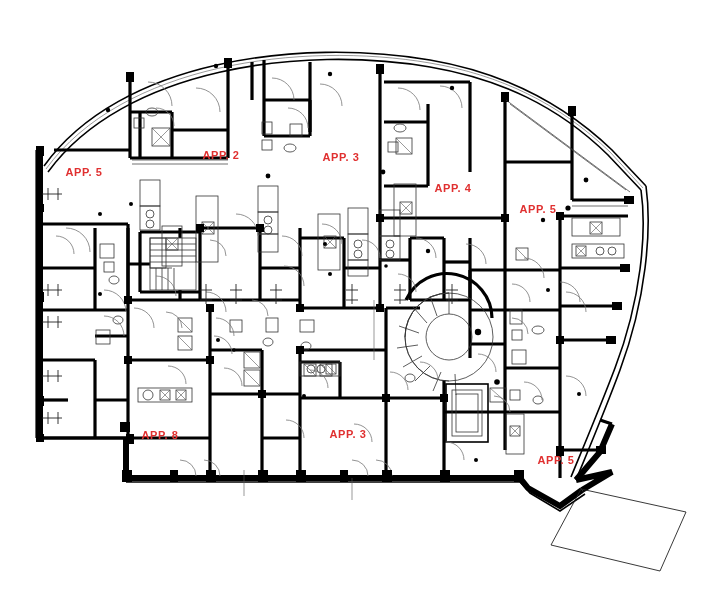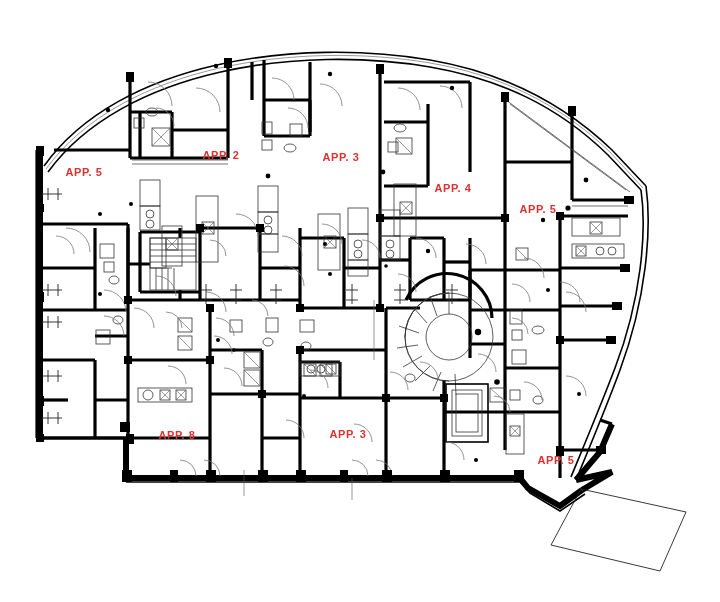--- a/index.html
+++ b/index.html
@@ -555,15 +555,15 @@
 
   </svg>
 
   <div class="unit-label" style="left: 84px; top: 172px; color: rgb(224, 48, 48);">APP. 5</div>
   <div class="unit-label" style="left: 221px; top: 155px; color: rgb(224, 48, 48);">APP. 2</div>
   <div class="unit-label" style="left: 341px; top: 157px; color: rgb(224, 48, 48);">APP. 3</div>
   <div class="unit-label" style="left: 453px; top: 188px; color: rgb(224, 48, 48); text-align: right;">APP. 4</div>
   <div class="unit-label" style="left: 538px; top: 209px; color: rgb(224, 48, 48);">APP. 5</div>
   <div class="unit-label" style="left: 556px; top: 460px; color: rgb(224, 48, 48);">APP. 5</div>
   <div class="unit-label" style="left: 348px; top: 434px; color: rgb(224, 48, 48);">APP. 3</div>
-  <div class="unit-label" style="left: 177px; top: 435px; color: rgb(224, 48, 48);">APP. 8</div>
+  <div class="unit-label" style="left: 160px; top: 435px; color: rgb(224, 48, 48);">APP. 8</div>
 
 </div>
 
 </body></html>

